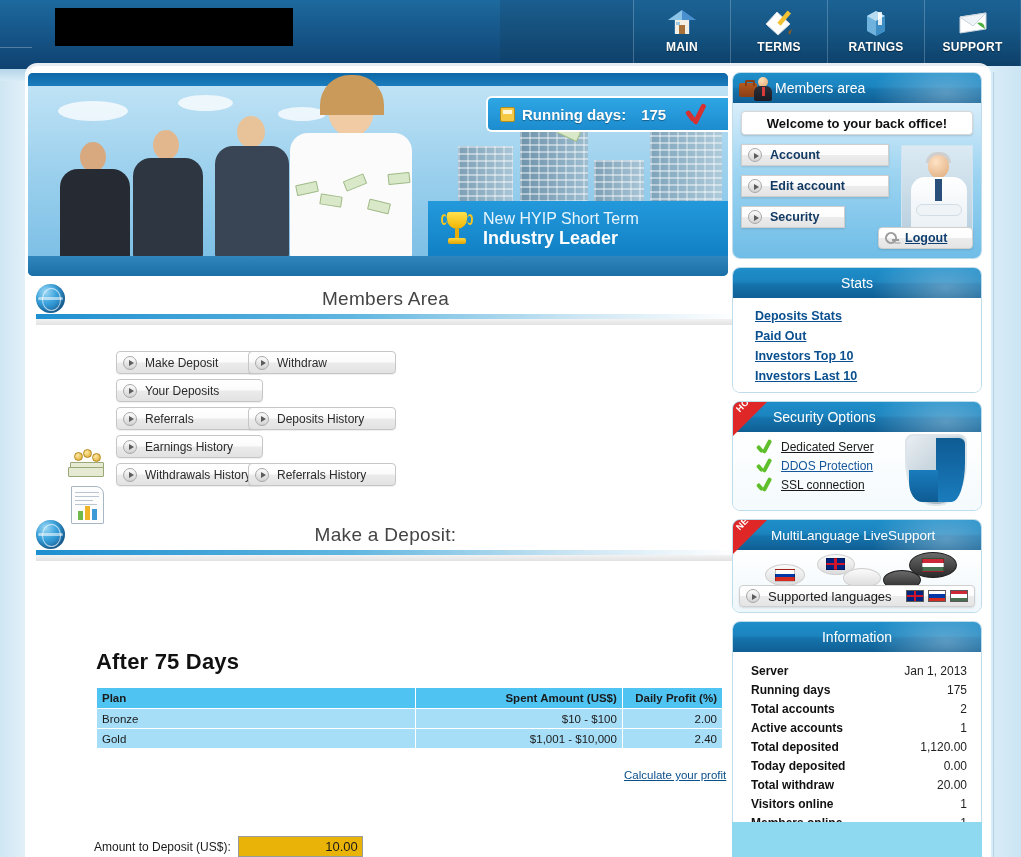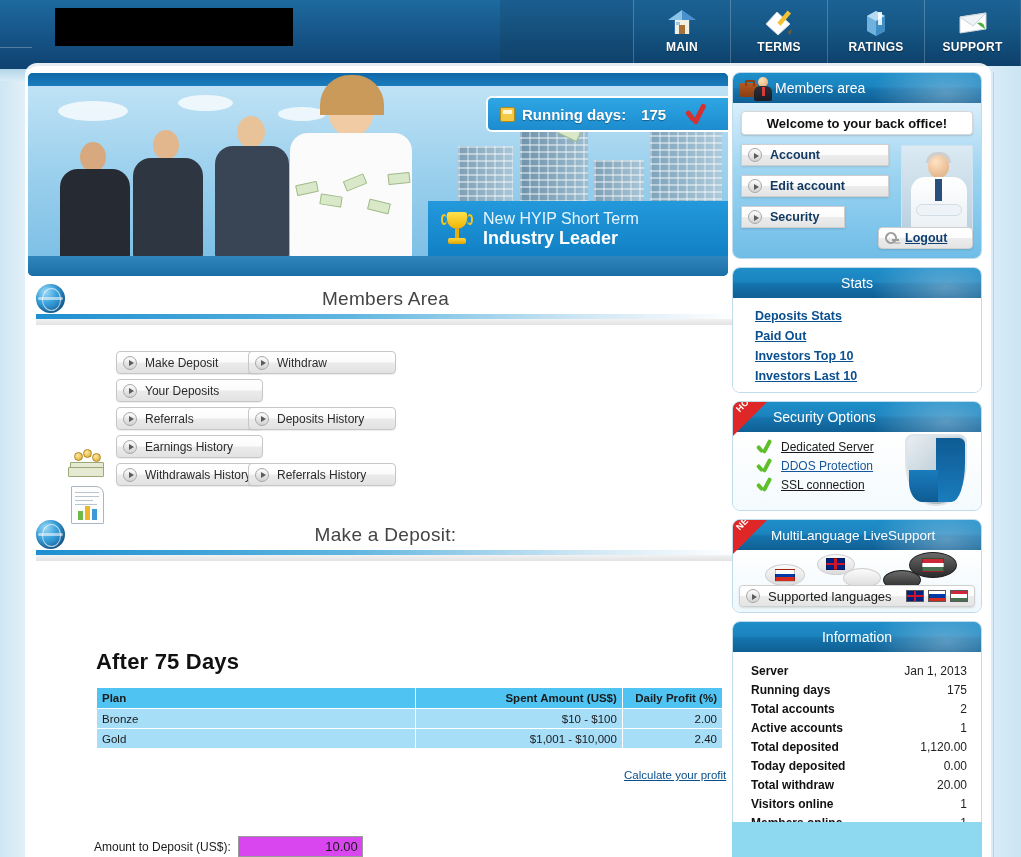--- a/index.html
+++ b/index.html
@@ -233,21 +233,21 @@
   #calc-link {
     position: absolute; left: 596px; top: 703px;
     font-size: 11.5px; color: #0a4f8a; text-decoration: underline; cursor: pointer;
   }
 
   
   #amount-row { position: absolute; left: 66px; top: 770px; display:flex; align-items:center; gap:7px; }
   #amount-label { font-size: 12px; color: #1a1a1a; }
   #amount-input {
     width: 125px; height: 21px; border: 1px solid #9a9a9a;
-    background: #d946ef; text-align: right; font-size: 13px; color: #1a1a1a;
+    background: #eab308; text-align: right; font-size: 13px; color: #1a1a1a;
     padding-right: 4px; font-family: "Liberation Sans", sans-serif;
   }
 
   
   #sidebar { position: absolute; left: 732px; top: 72px; width: 250px; }
   .panel {
     position: relative; margin-bottom: 8px;
     border-radius: 8px; overflow: hidden;
     border: 1px solid #bfdcec; background: #ffffff;
   }

